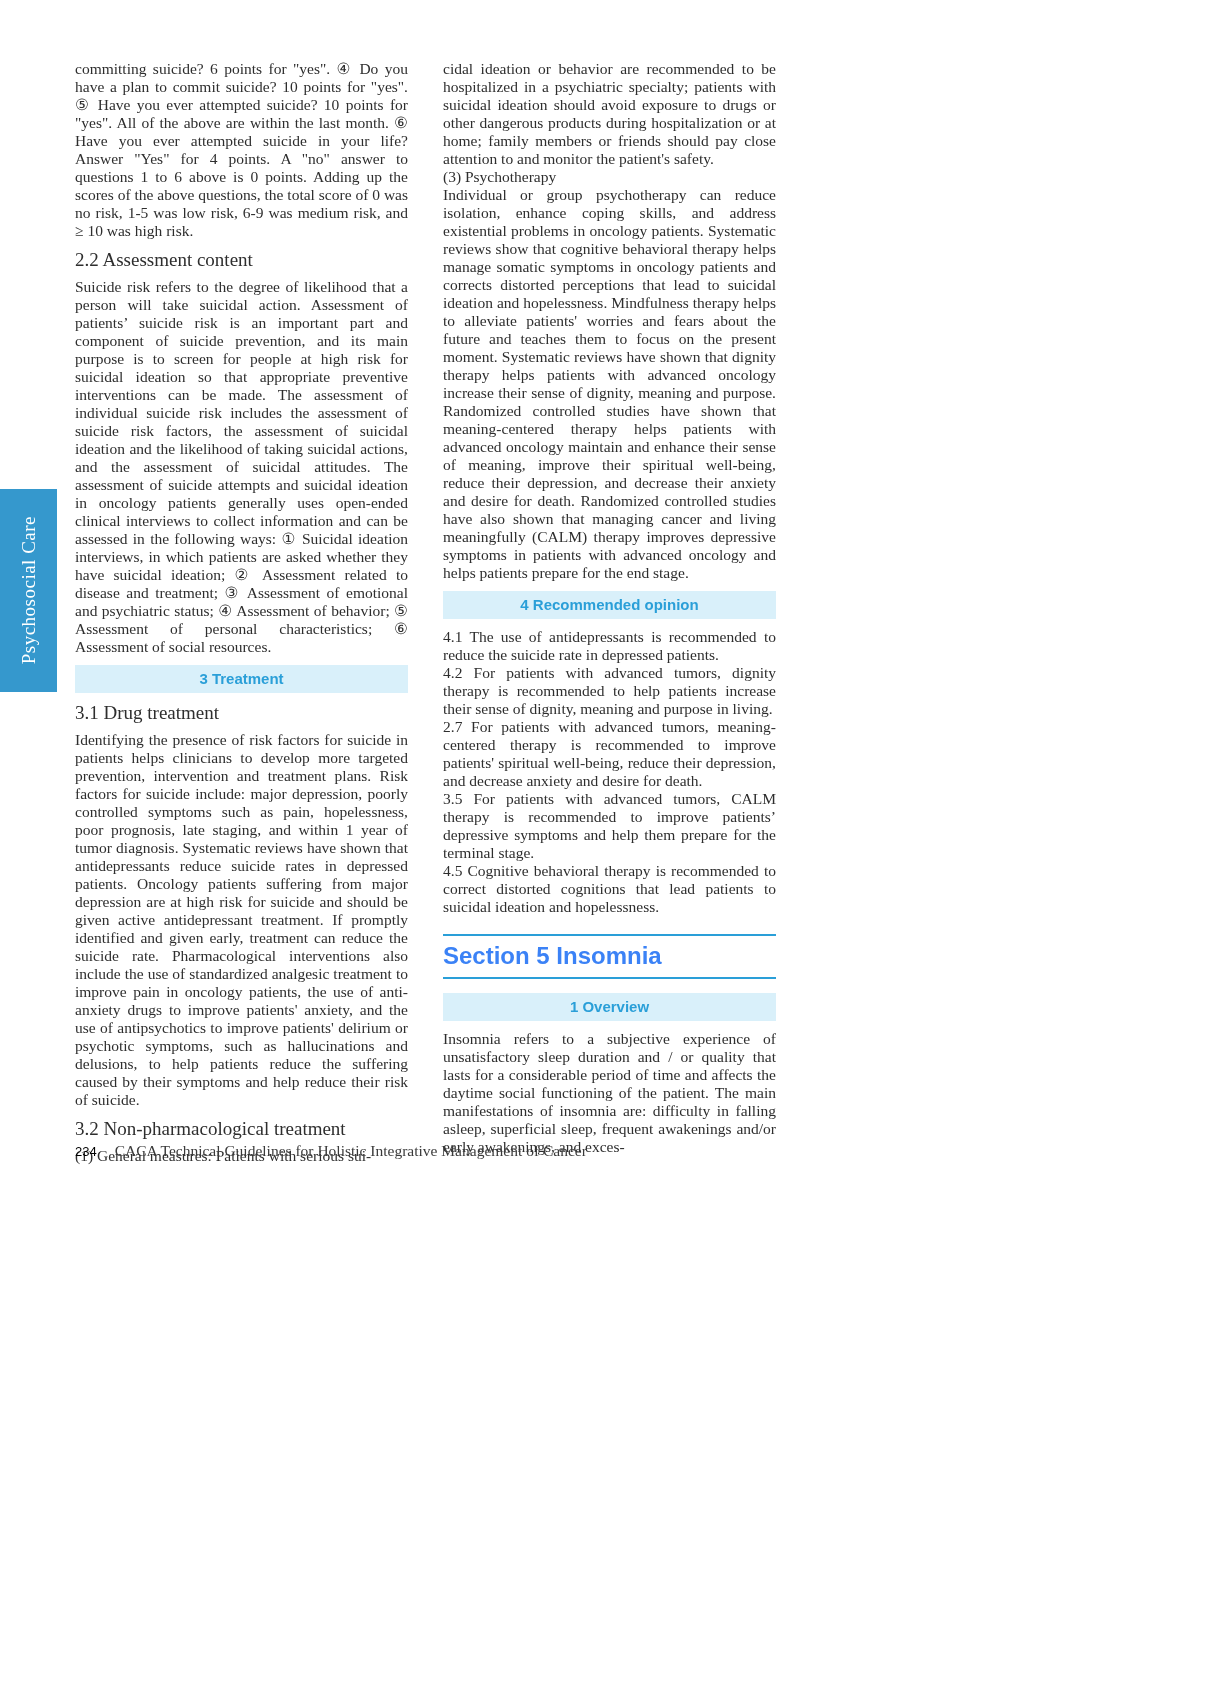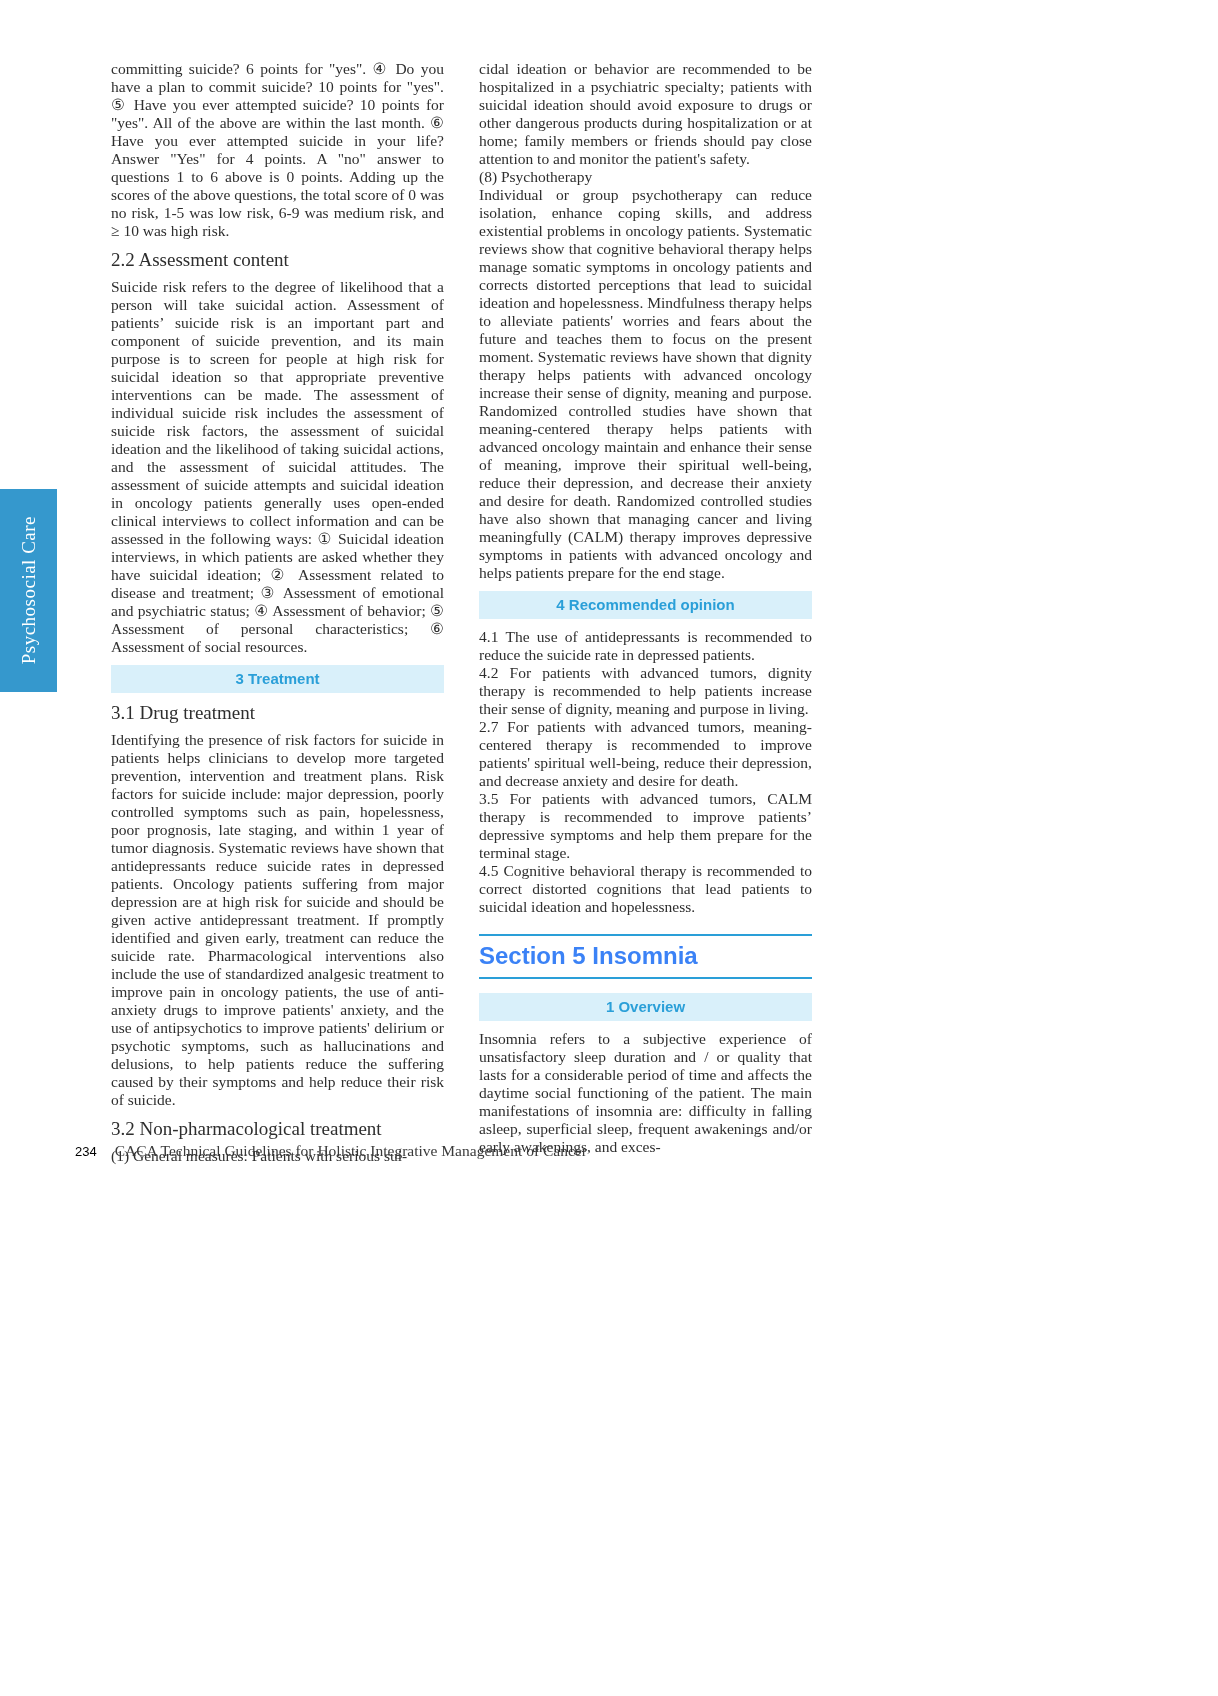--- a/index.html
+++ b/index.html
@@ -32,21 +32,20 @@
     letter-spacing: 0.5px;
     white-space: nowrap;
   }
   .content {
     position: absolute;
     left: 75px;
     top: 60px;
     width: 701px;
     display: flex;
     gap: 35px;
-    margin-left: 36px;
   }
   .col { width: 333px; }
   .col-right { width: 333px; }
   .body-p {
     margin: 0;
     font-size: 15.5px;
     line-height: 18px;
     text-align: justify;
   }
   .subhead {
@@ -112,21 +111,21 @@
       <p class="body-p">Suicide risk refers to the degree of likelihood that a person will take suicidal action. Assessment of patients’ suicide risk is an important part and component of suicide prevention, and its main purpose is to screen for people at high risk for suicidal ideation so that appropriate preventive interventions can be made. The assessment of individual suicide risk includes the assessment of suicide risk factors, the assessment of suicidal ideation and the likelihood of taking suicidal actions, and the assessment of suicidal attitudes. The assessment of suicide attempts and suicidal ideation in oncology patients generally uses open-ended clinical interviews to collect information and can be assessed in the following ways: ① Suicidal ideation interviews, in which patients are asked whether they have suicidal ideation; ② Assessment related to disease and treatment; ③ Assessment of emotional and psychiatric status; ④ Assessment of behavior; ⑤ Assessment of personal characteristics; ⑥ Assessment of social resources.</p>
       <div class="band">3 Treatment</div>
       <p class="subhead">3.1 Drug treatment</p>
       <p class="body-p">Identifying the presence of risk factors for suicide in patients helps clinicians to develop more targeted prevention, intervention and treatment plans. Risk factors for suicide include: major depression, poorly controlled symptoms such as pain, hopelessness, poor prognosis, late staging, and within 1 year of tumor diagnosis. Systematic reviews have shown that antidepressants reduce suicide rates in depressed patients. Oncology patients suffering from major depression are at high risk for suicide and should be given active antidepressant treatment. If promptly identified and given early, treatment can reduce the suicide rate. Pharmacological interventions also include the use of standardized analgesic treatment to improve pain in oncology patients, the use of anti-anxiety drugs to improve patients' anxiety, and the use of antipsychotics to improve patients' delirium or psychotic symptoms, such as hallucinations and delusions, to help patients reduce the suffering caused by their symptoms and help reduce their risk of suicide.</p>
       <p class="subhead">3.2 Non-pharmacological treatment</p>
       <p class="body-p">(1) General measures: Patients with serious sui-</p>
     </div>
 
     <div class="col col-right">
       <p class="body-p">cidal ideation or behavior are recommended to be hospitalized in a psychiatric specialty; patients with suicidal ideation should avoid exposure to drugs or other dangerous products during hospitalization or at home; family members or friends should pay close attention to and monitor the patient's safety.</p>
-      <p class="body-p">(8) Psychotherapy</p>
+      <p class="body-p">(3) Psychotherapy</p>
       <p class="body-p">Individual or group psychotherapy can reduce isolation, enhance coping skills, and address existential problems in oncology patients. Systematic reviews show that cognitive behavioral therapy helps manage somatic symptoms in oncology patients and corrects distorted perceptions that lead to suicidal ideation and hopelessness. Mindfulness therapy helps to alleviate patients' worries and fears about the future and teaches them to focus on the present moment. Systematic reviews have shown that dignity therapy helps patients with advanced oncology increase their sense of dignity, meaning and purpose. Randomized controlled studies have shown that meaning-centered therapy helps patients with advanced oncology maintain and enhance their sense of meaning, improve their spiritual well-being, reduce their depression, and decrease their anxiety and desire for death. Randomized controlled studies have also shown that managing cancer and living meaningfully (CALM) therapy improves depressive symptoms in patients with advanced oncology and helps patients prepare for the end stage.</p>
       <div class="band">4 Recommended opinion</div>
       <p class="body-p">4.1 The use of antidepressants is recommended to reduce the suicide rate in depressed patients.</p>
       <p class="body-p">4.2 For patients with advanced tumors, dignity therapy is recommended to help patients increase their sense of dignity, meaning and purpose in living.</p>
       <p class="body-p">2.7 For patients with advanced tumors, meaning-centered therapy is recommended to improve patients' spiritual well-being, reduce their depression, and decrease anxiety and desire for death.</p>
       <p class="body-p">3.5 For patients with advanced tumors, CALM therapy is recommended to improve patients’ depressive symptoms and help them prepare for the terminal stage.</p>
       <p class="body-p">4.5 Cognitive behavioral therapy is recommended to correct distorted cognitions that lead patients to suicidal ideation and hopelessness.</p>
       <div class="section5">
         <div class="rule"></div>
         <div class="section5-title">Section 5 Insomnia</div>

